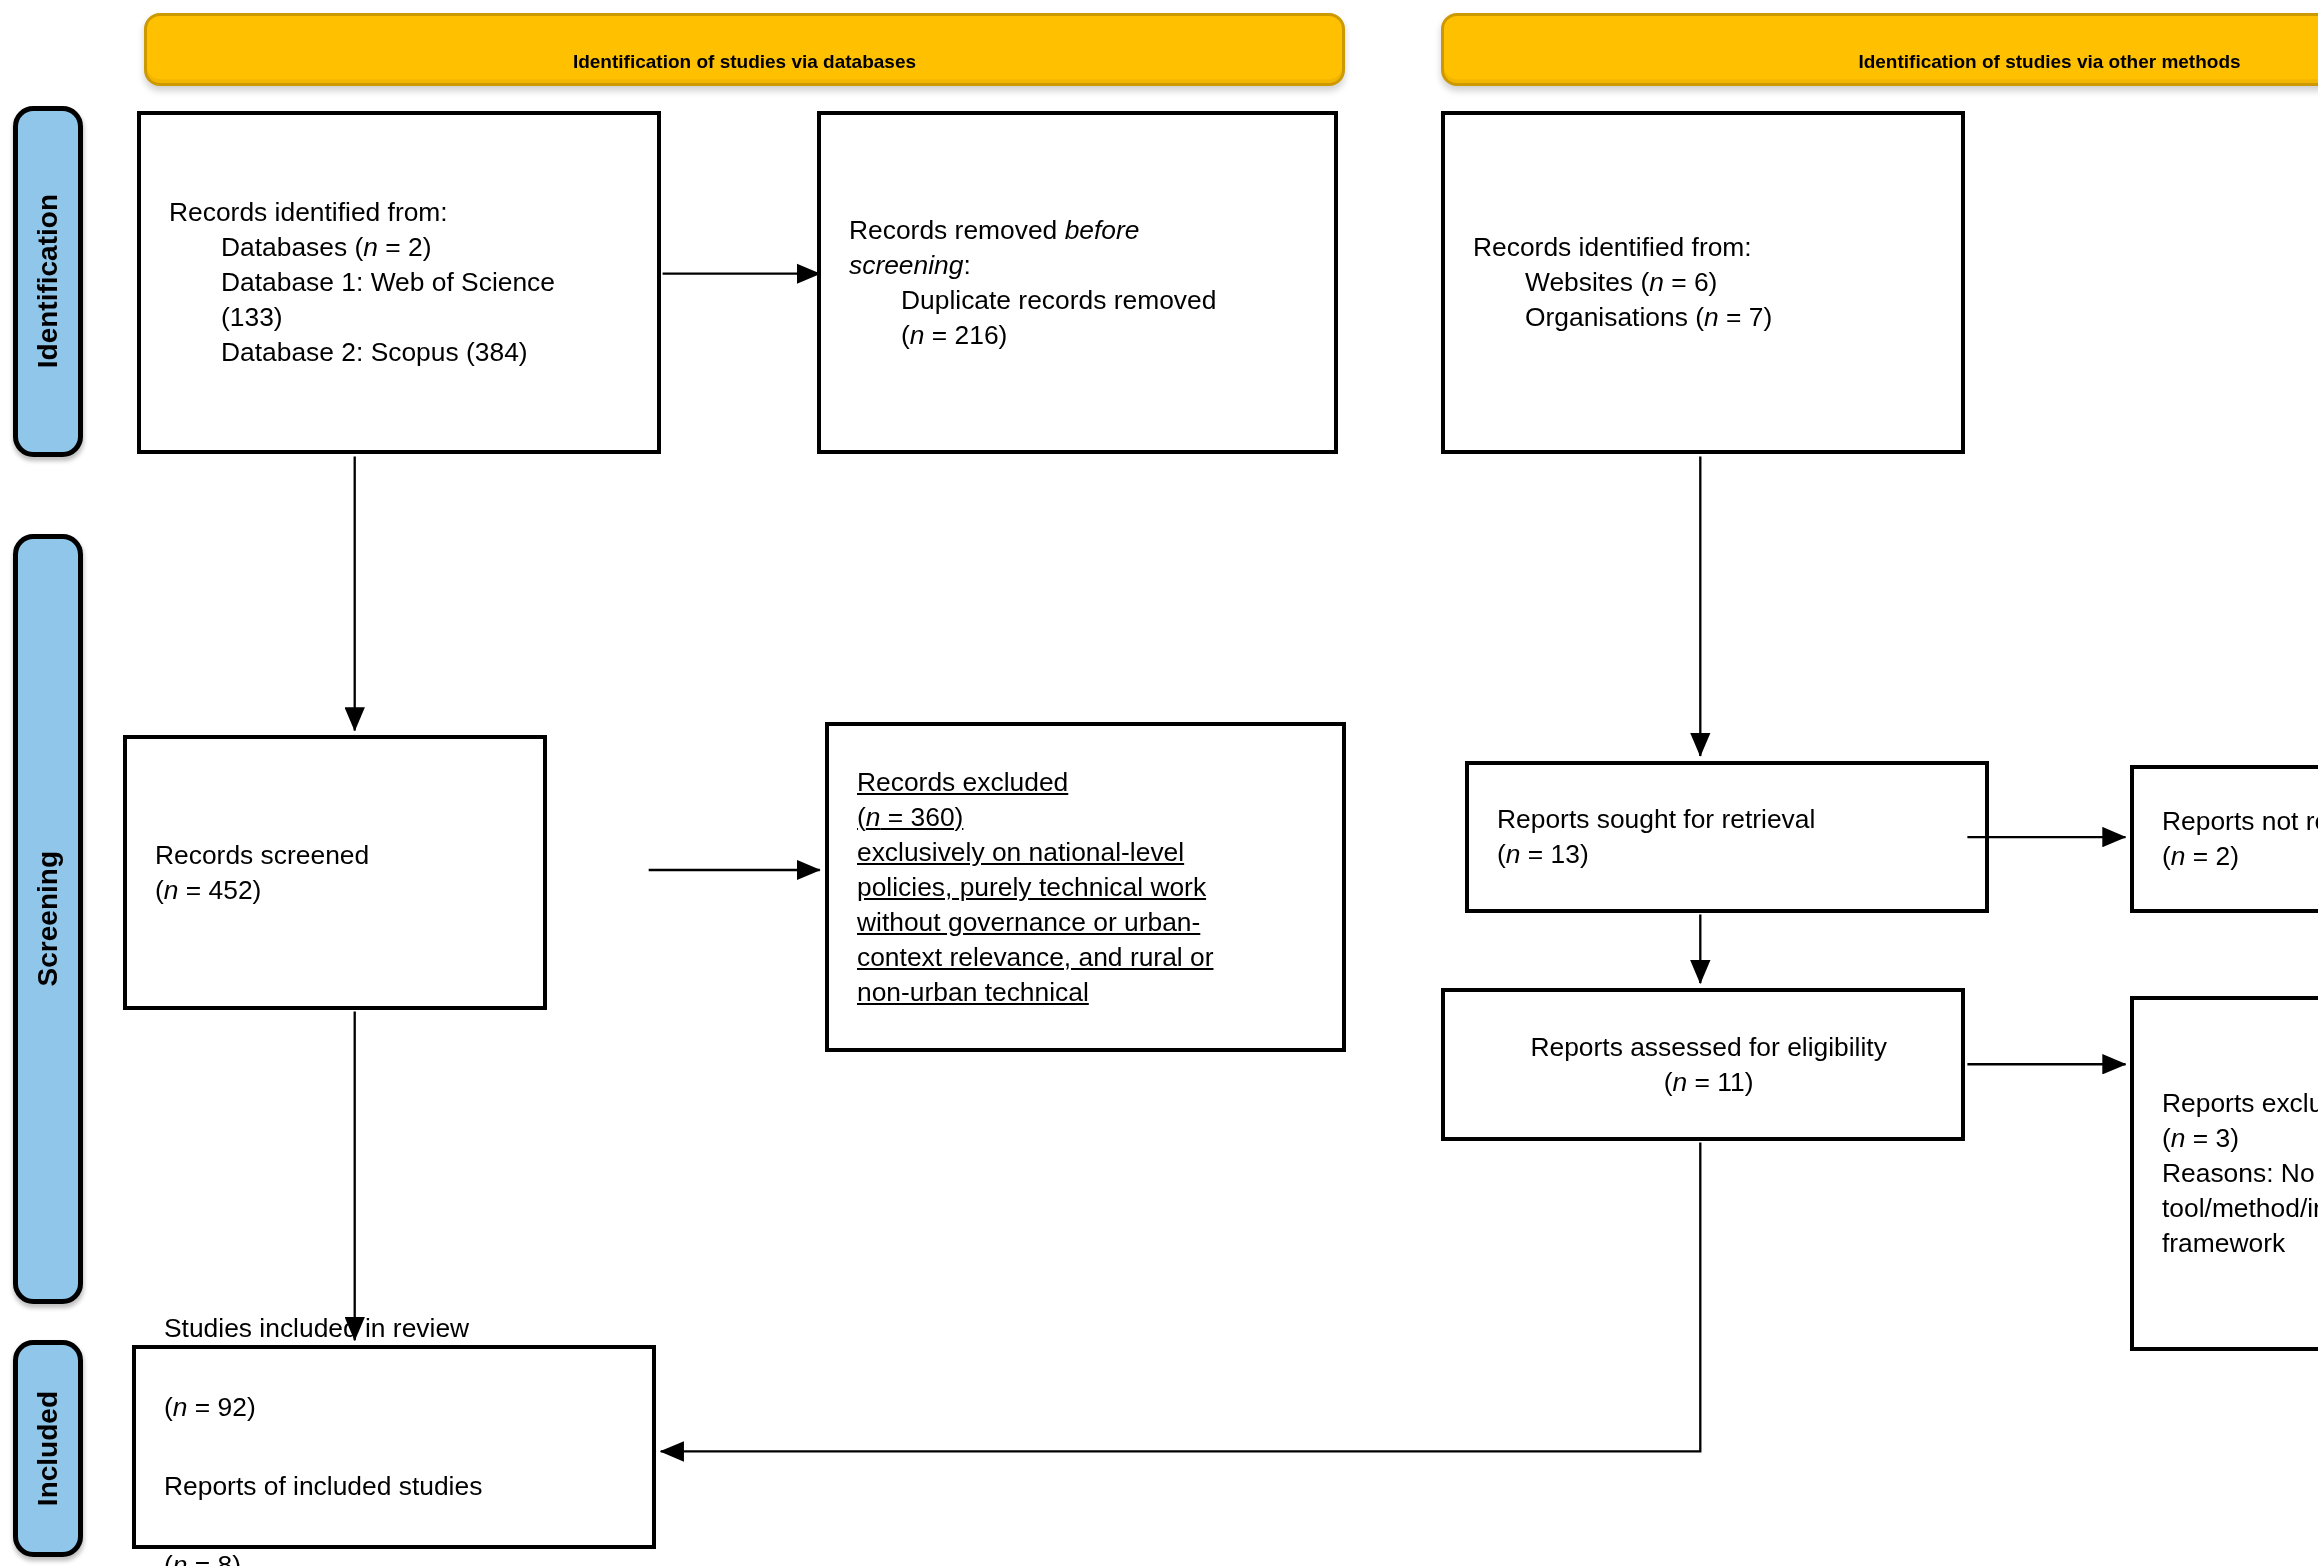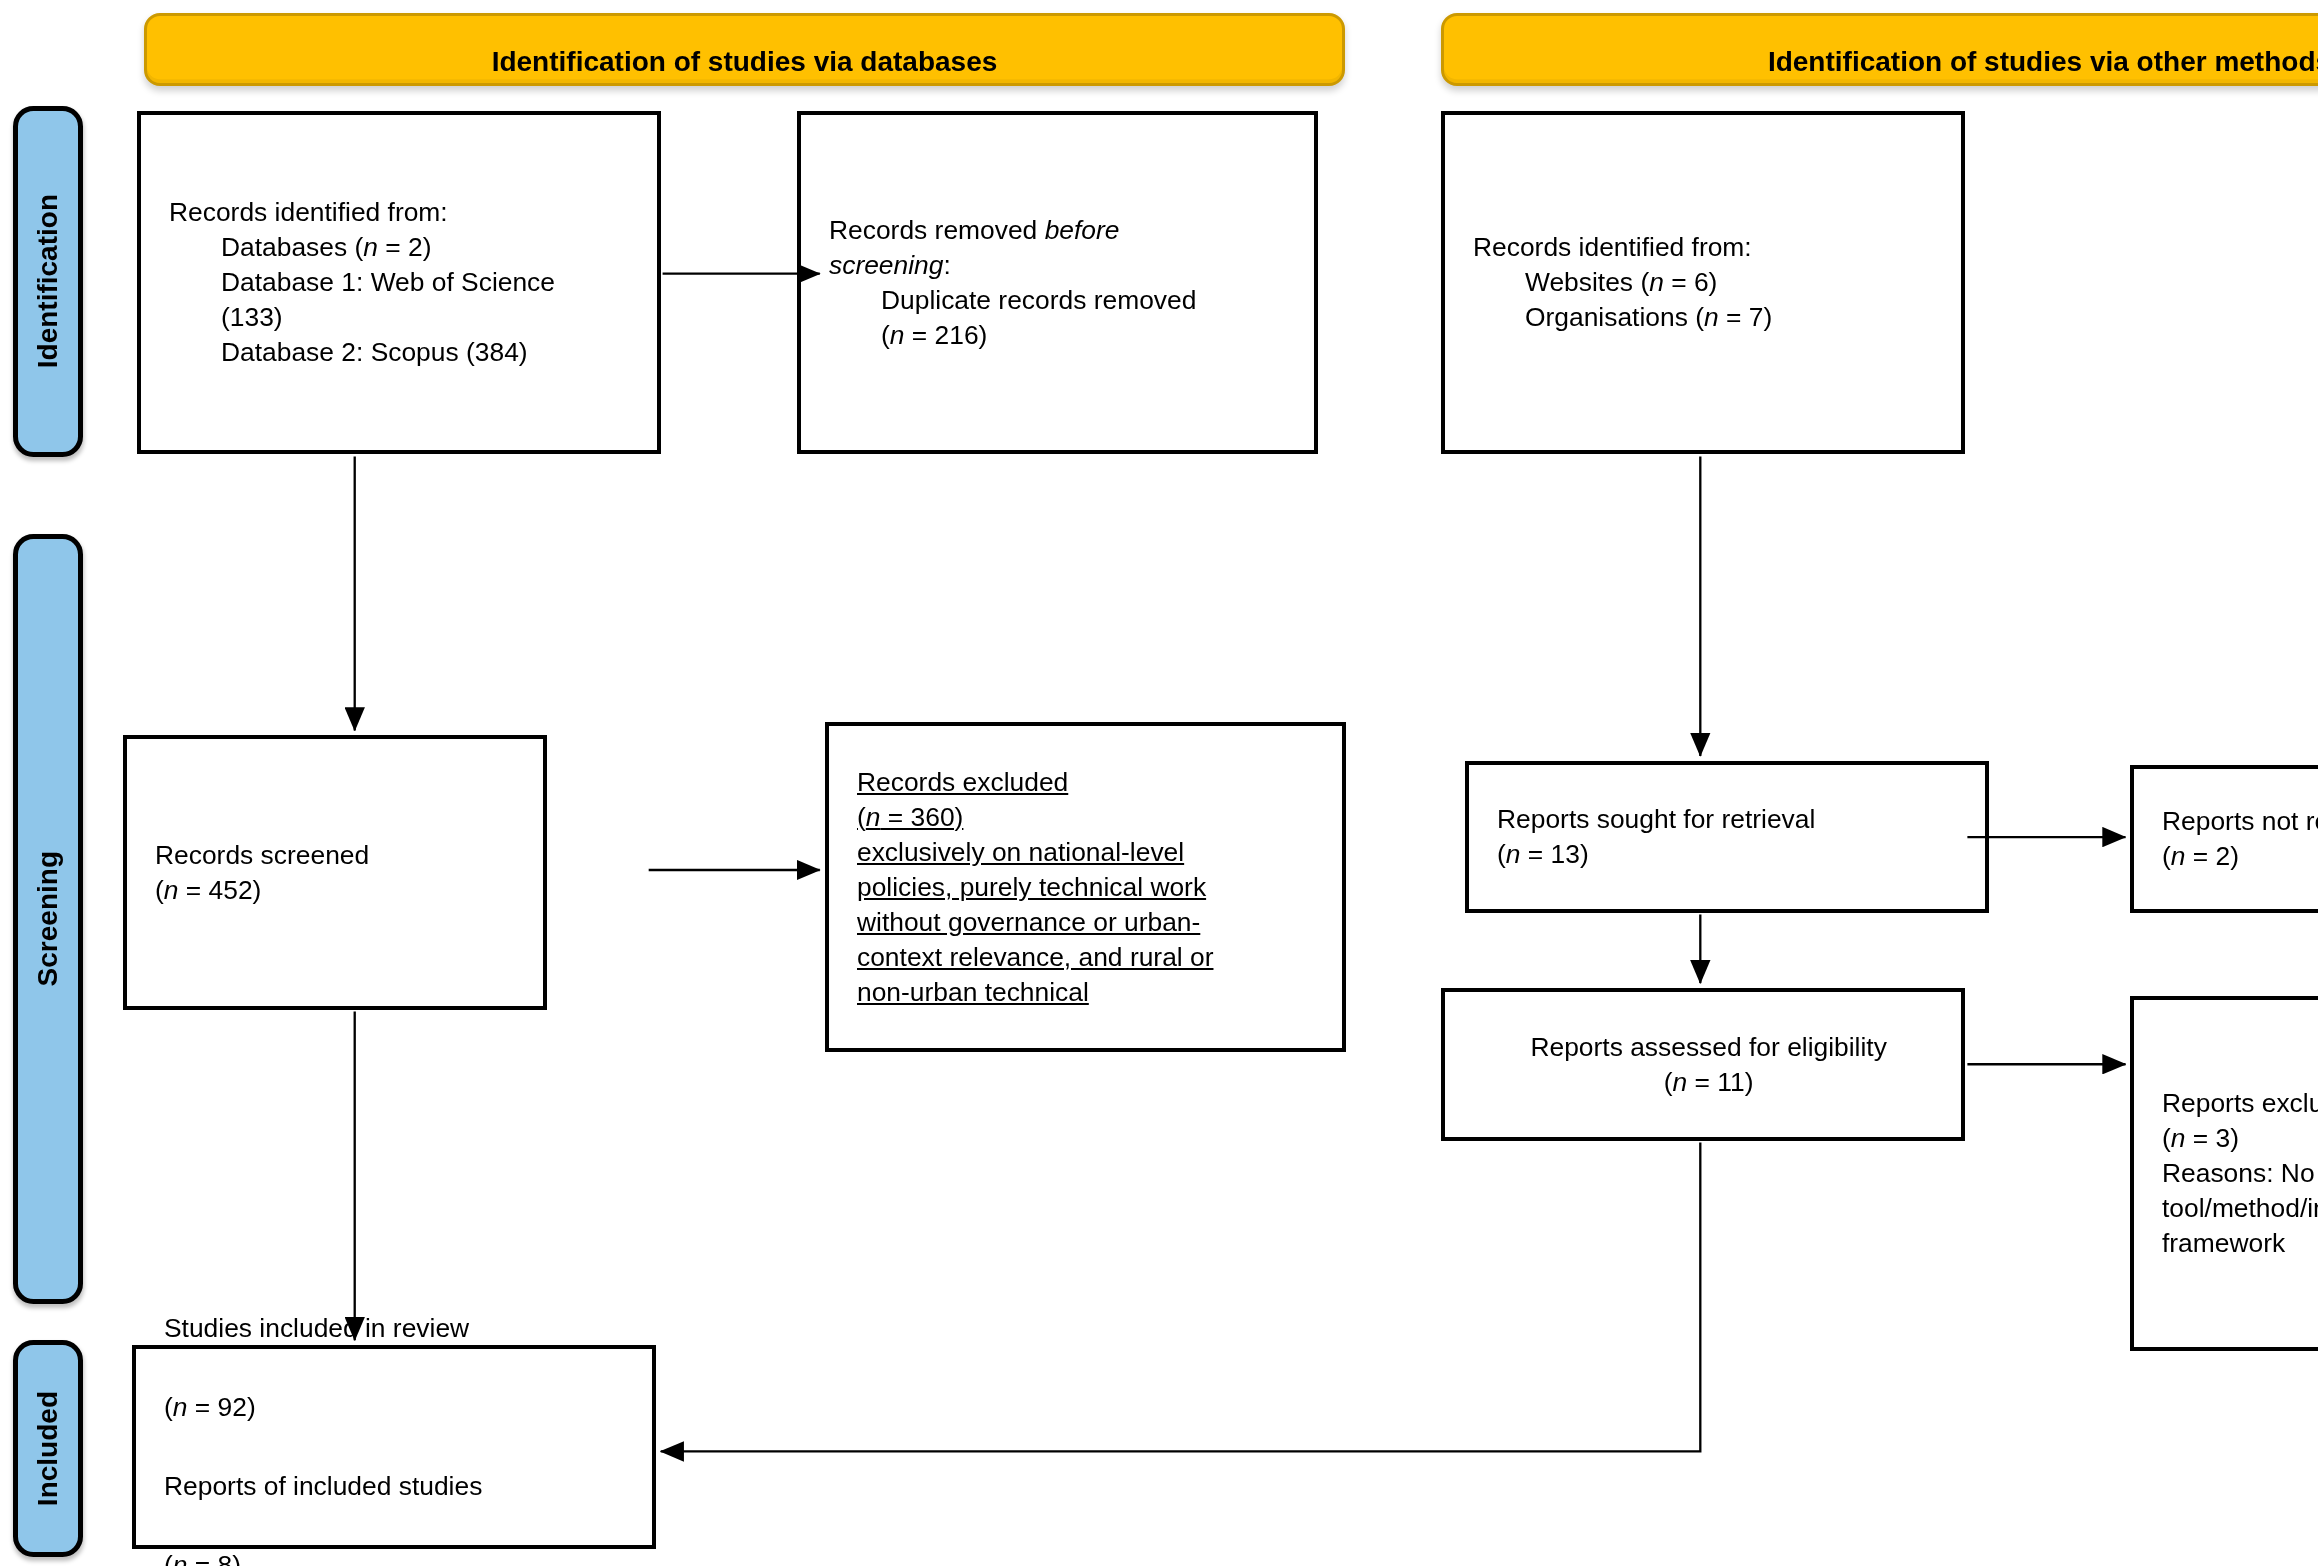--- a/index.html
+++ b/index.html
@@ -21,21 +21,21 @@
     background: var(--banner-fill, #FFC000);
     border: 3.7px solid var(--banner-border, #CC9900);
     border-radius: 16px;
     box-sizing: border-box;
     display: flex;
     align-items: center;
     justify-content: center;
     box-shadow: 0 4.6px 7.4px rgba(0,0,0,0.18), inset 0 -3.7px 0 rgba(0,0,0,0.05);
   }
   .banner-label {
-    font-size: 28px;
+    font-size: 19px;
     font-weight: bold;
     white-space: nowrap;
     margin-top: 25px;
   }
   #banner-databases { left: 144px; width: 1201px; }
   #banner-other     { left: 1441px; width: 1217px; }
 
   
   .stage-tab {
     position: absolute;
@@ -72,21 +72,21 @@
     justify-content: center;
     padding: 9.3px 16.7px 9.3px 28px;
     font-size: 26.4px;
     line-height: 35px;
   }
   .flow-box .line { white-space: nowrap; }
   .flow-box .line.ind { padding-left: 52px; }
   .flow-box .it { font-style: italic; }
 
   #box-a { left: 137px;  top: 111px;  width: 524px; height: 343px; }
-  #box-b { left: 797px; top: 111px;  width: 521px; height: 343px; }
+  #box-b { left: 817px; top: 111px;  width: 521px; height: 343px; }
   #box-c { left: 1441px; top: 111px;  width: 524px; height: 343px; }
   #box-d { left: 123px;  top: 735px; width: 424px; height: 275px; }
   #box-e { left: 825px; top: 722px; width: 521px; height: 330px; text-decoration: underline; }
   #box-f { left: 1441px; top: 761px; width: 524px; height: 152px; margin-left: 24px; }
   #box-g { left: 2130px; top: 765px; width: 526px; height: 148px; }
   #box-h { left: 1441px; top: 988px; width: 524px; height: 153px; align-items: center; }
   #box-i { left: 2130px; top: 996px; width: 526px; height: 355px; }
   #box-j { left: 132px;  top: 1345px; width: 524px; height: 204px; gap: 44px; }
 
   

